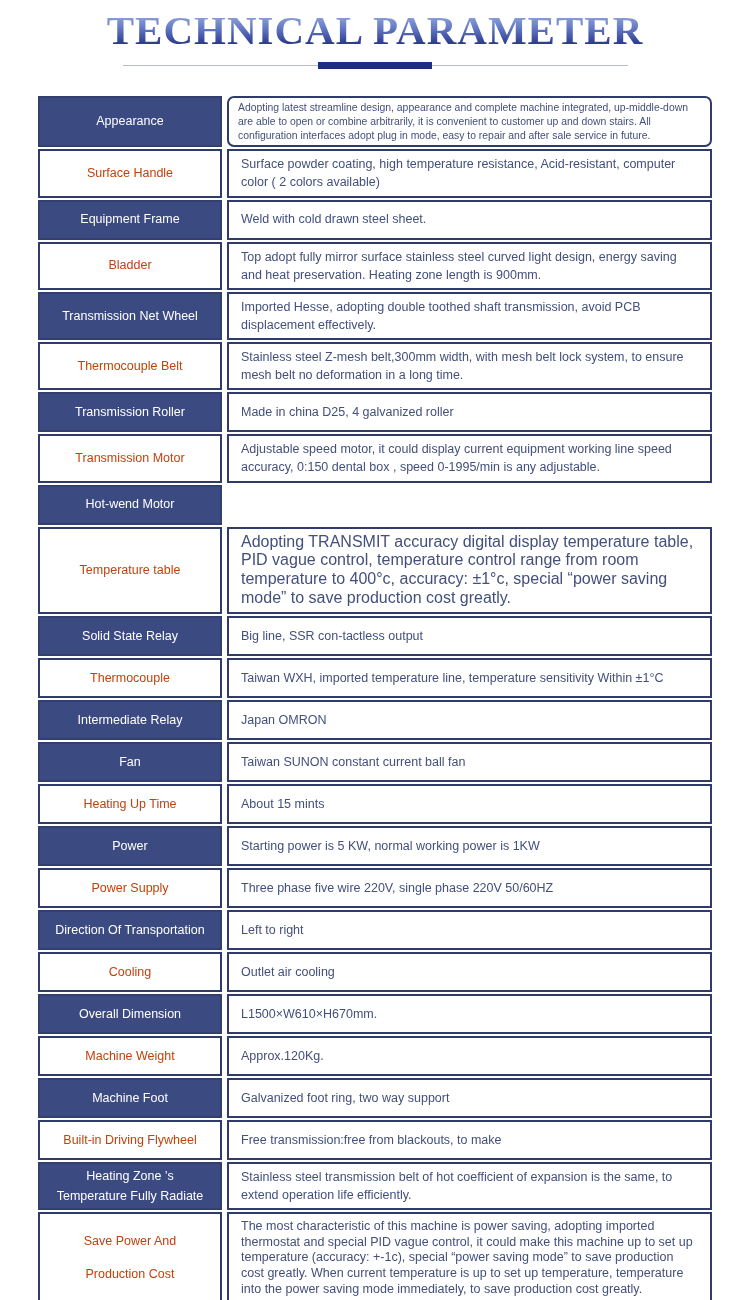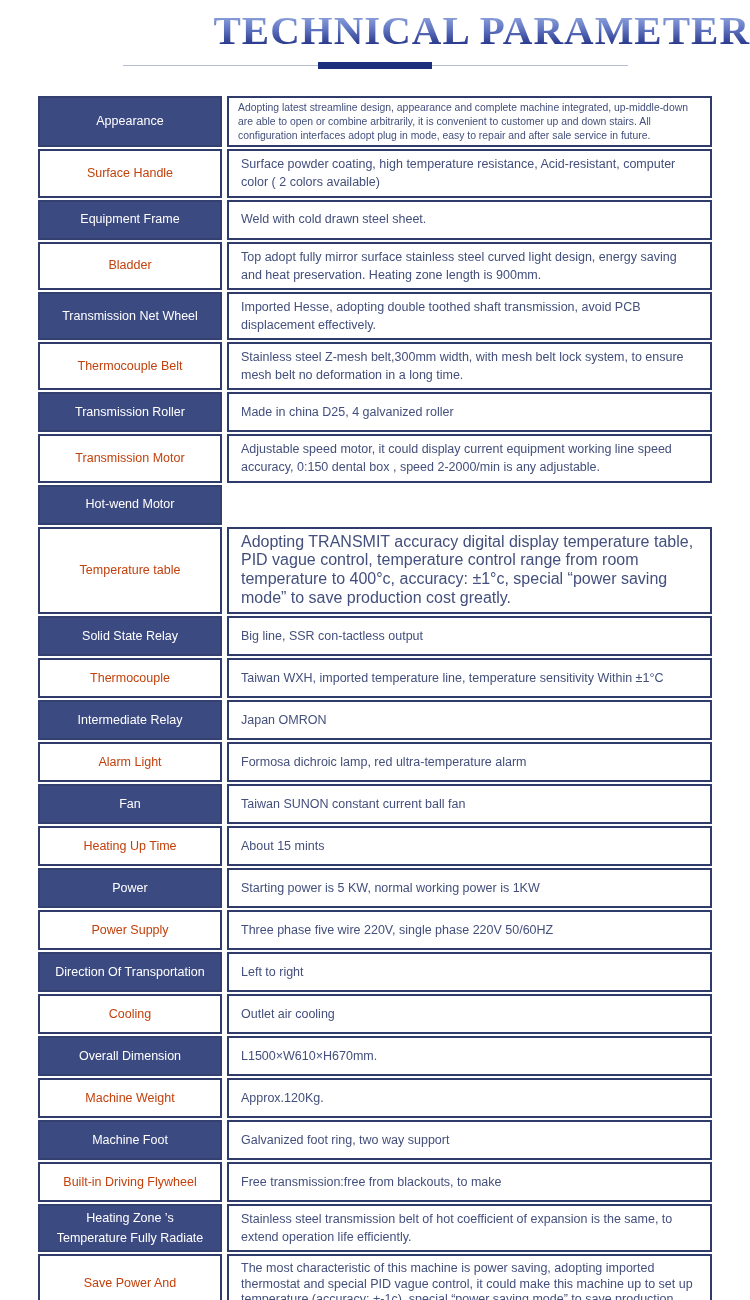--- a/index.html
+++ b/index.html
@@ -10,21 +10,21 @@
     font-family: "Liberation Sans", sans-serif;
   }
   .page {
     width: 750px;
     height: 1300px;
     background: #ffffff;
     overflow: hidden;
   }
   
   .title-wrap {
-    text-align: right;
+    text-align: center;
     padding-top: 8px;
   }
   .title {
     display: inline-block;
     font-family: "Liberation Serif", serif;
     font-size: 41px;
     font-weight: bold;
     letter-spacing: 1px;
     background: linear-gradient(180deg, #a9bde9 0%, #6479c4 45%, #16247b 92%);
     -webkit-background-clip: text;
@@ -101,20 +101,21 @@
     line-height: 1.45;
     min-height: 40px;
   }
   .desc-cell .desc-inner { width: 100%; }
   
   .row.v-small .desc-cell {
     font-size: 10.4px;
     line-height: 1.32;
     padding: 3px 9px;
     min-height: 47px;
+    border-radius: 7px;
   }
   .row.v-small .label-cell { min-height: 47px; }
   .row.v-tight .desc-cell {
     font-size: 16px;
     line-height: 1.18;
     text-align: left;
   }
   .row.v-twolines .label-cell { line-height: 1.6; min-height: 44px; }
   .row.v-tall .desc-cell {
     line-height: 1.25;
@@ -184,21 +185,21 @@
     <div class="row dark">
       <div class="cell label-cell">Transmission Roller</div>
       <div class="cell desc-cell">
         <div class="desc-inner">Made in china D25, 4 galvanized roller</div>
       </div>
     </div>
 
     <div class="row light">
       <div class="cell label-cell">Transmission Motor</div>
       <div class="cell desc-cell">
-        <div class="desc-inner">Adjustable speed motor, it could display current equipment working line speed accuracy, 0:150 dental box , speed 2-2000/min is any adjustable.</div>
+        <div class="desc-inner">Adjustable speed motor, it could display current equipment working line speed accuracy, 0:150 dental box , speed 0-1995/min is any adjustable.</div>
       </div>
     </div>
 
     <div class="row dark">
       <div class="cell label-cell">Hot-wend Motor</div>
     </div>
 
     <div class="row light v-tight">
       <div class="cell label-cell">Temperature table</div>
       <div class="cell desc-cell">
@@ -220,26 +221,20 @@
       </div>
     </div>
 
     <div class="row dark">
       <div class="cell label-cell">Intermediate Relay</div>
       <div class="cell desc-cell">
         <div class="desc-inner">Japan OMRON</div>
       </div>
     </div>
 
-    <div class="row light">
-      <div class="cell label-cell">Alarm Light</div>
-      <div class="cell desc-cell">
-        <div class="desc-inner">Formosa dichroic lamp, red ultra-temperature alarm</div>
-      </div>
-    </div>
 
     <div class="row dark">
       <div class="cell label-cell">Fan</div>
       <div class="cell desc-cell">
         <div class="desc-inner">Taiwan SUNON constant current ball fan</div>
       </div>
     </div>
 
     <div class="row light">
       <div class="cell label-cell">Heating Up Time</div>

